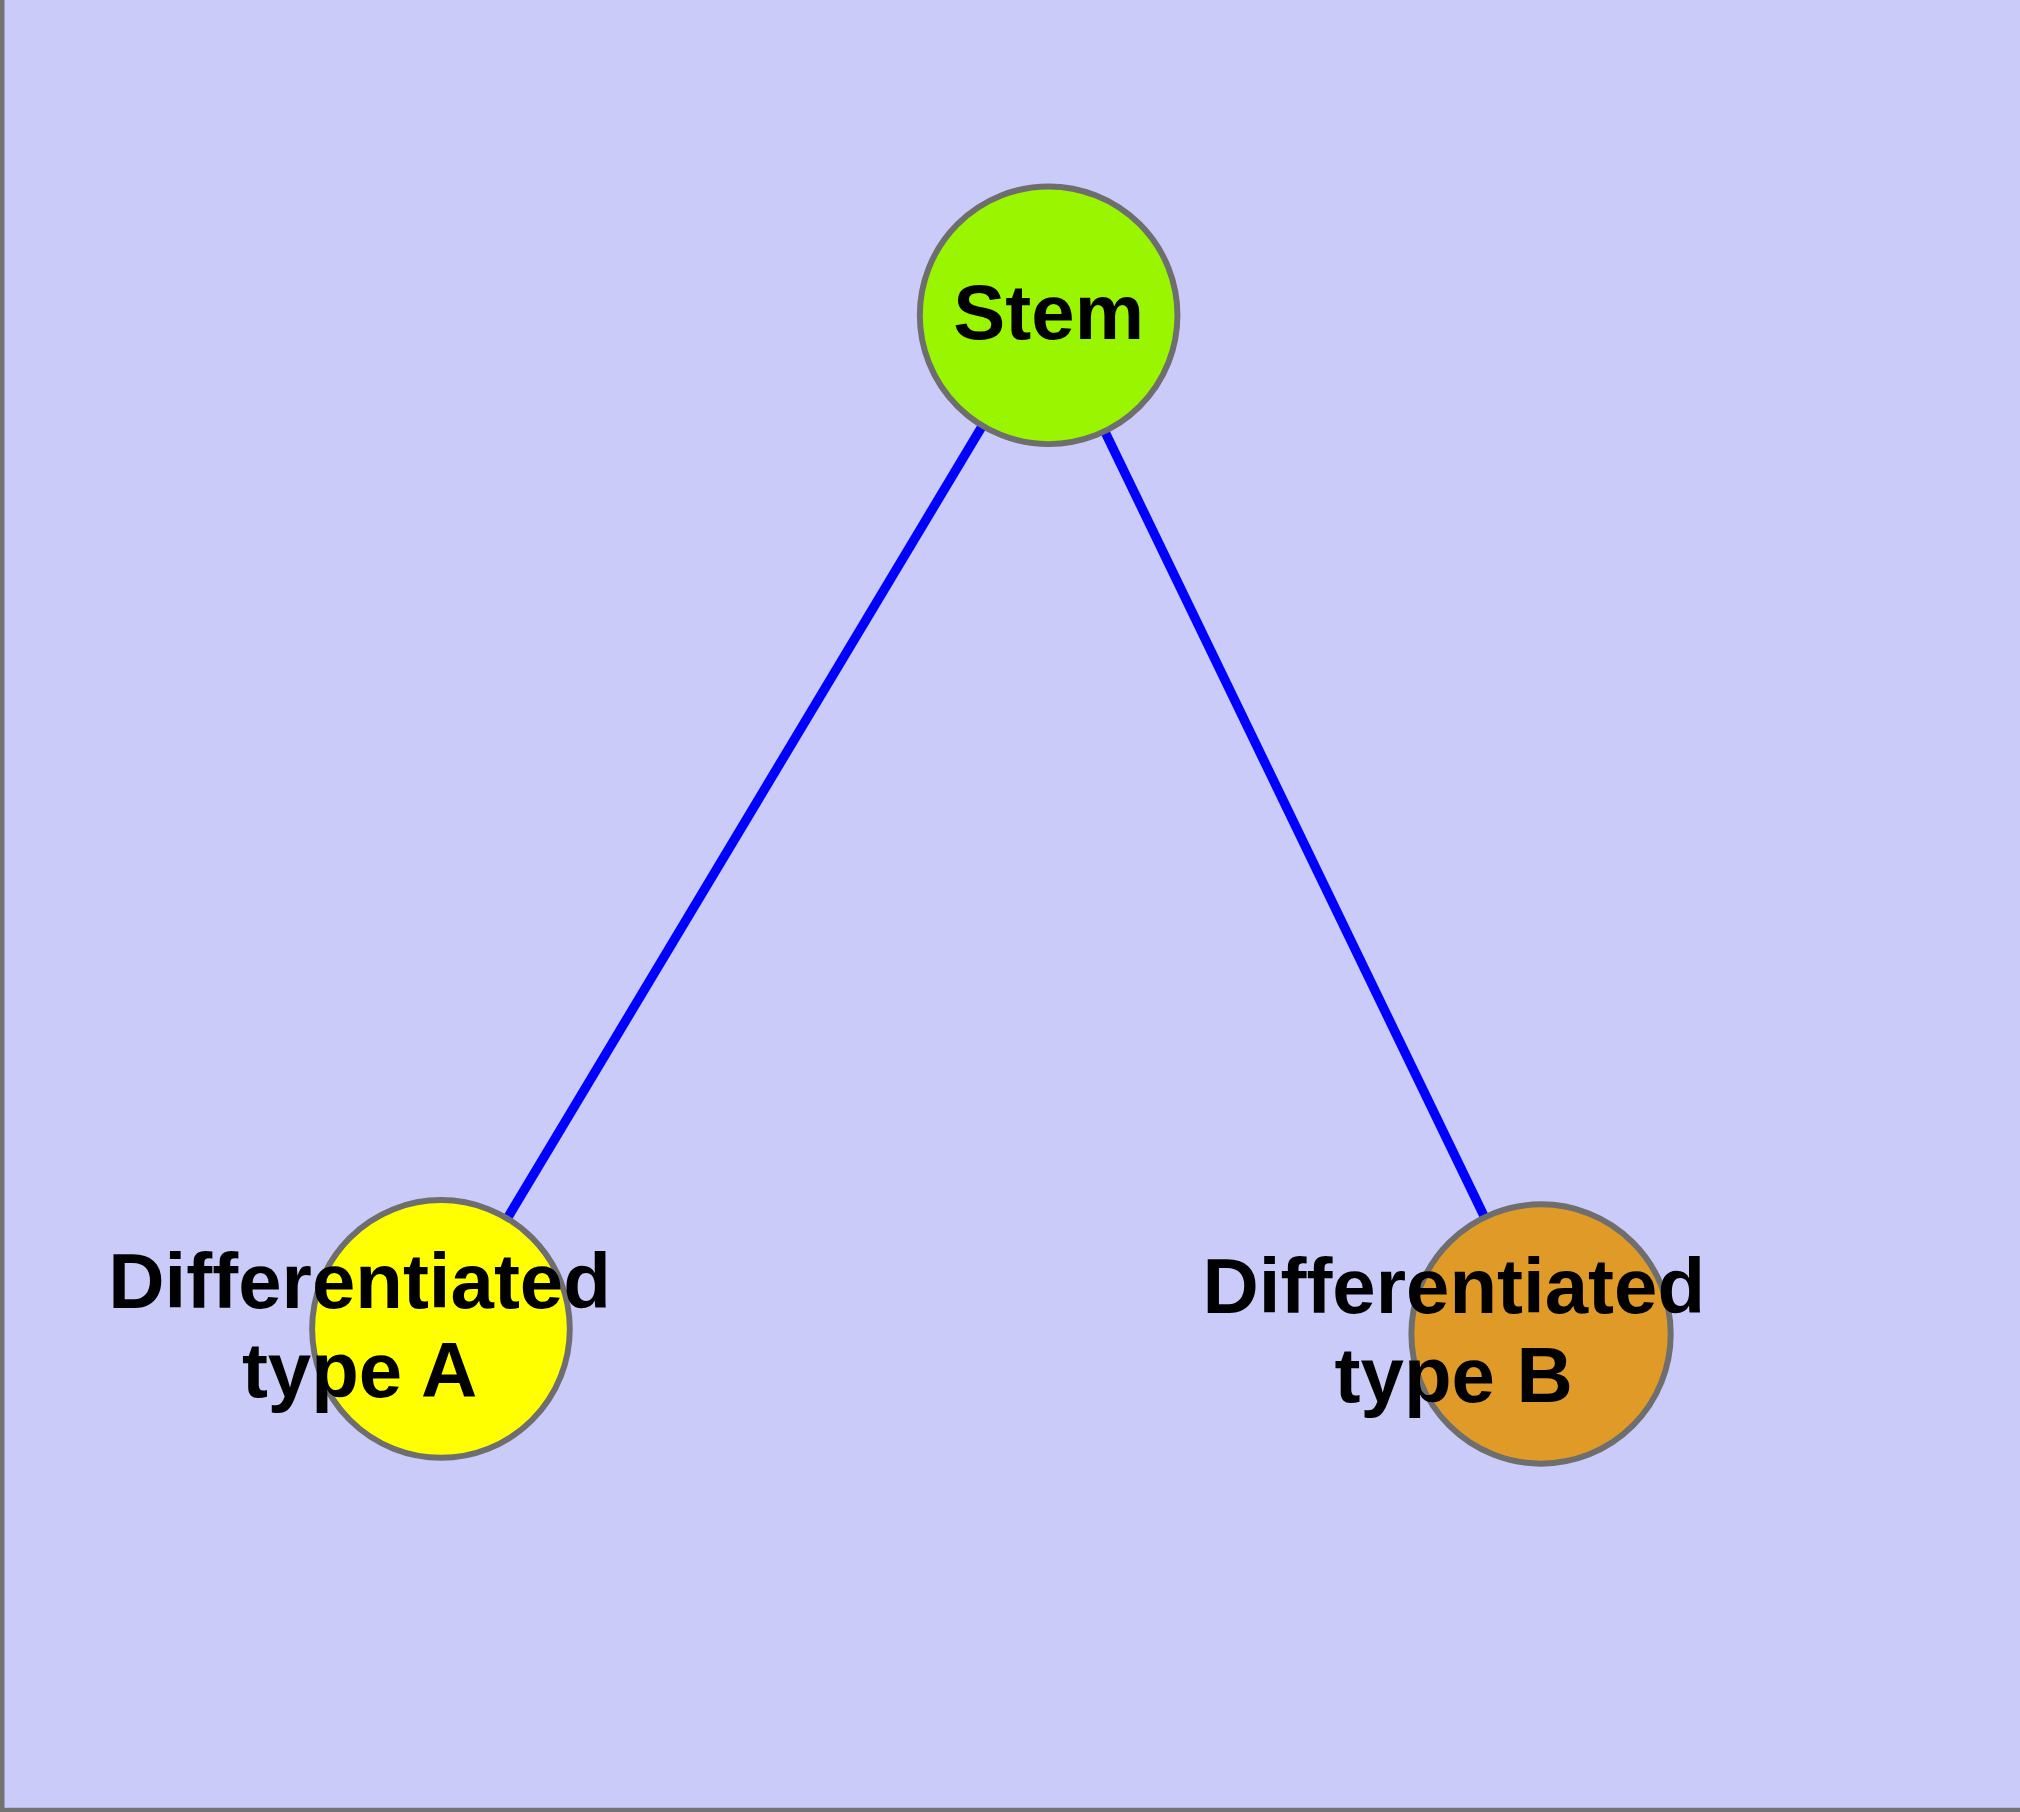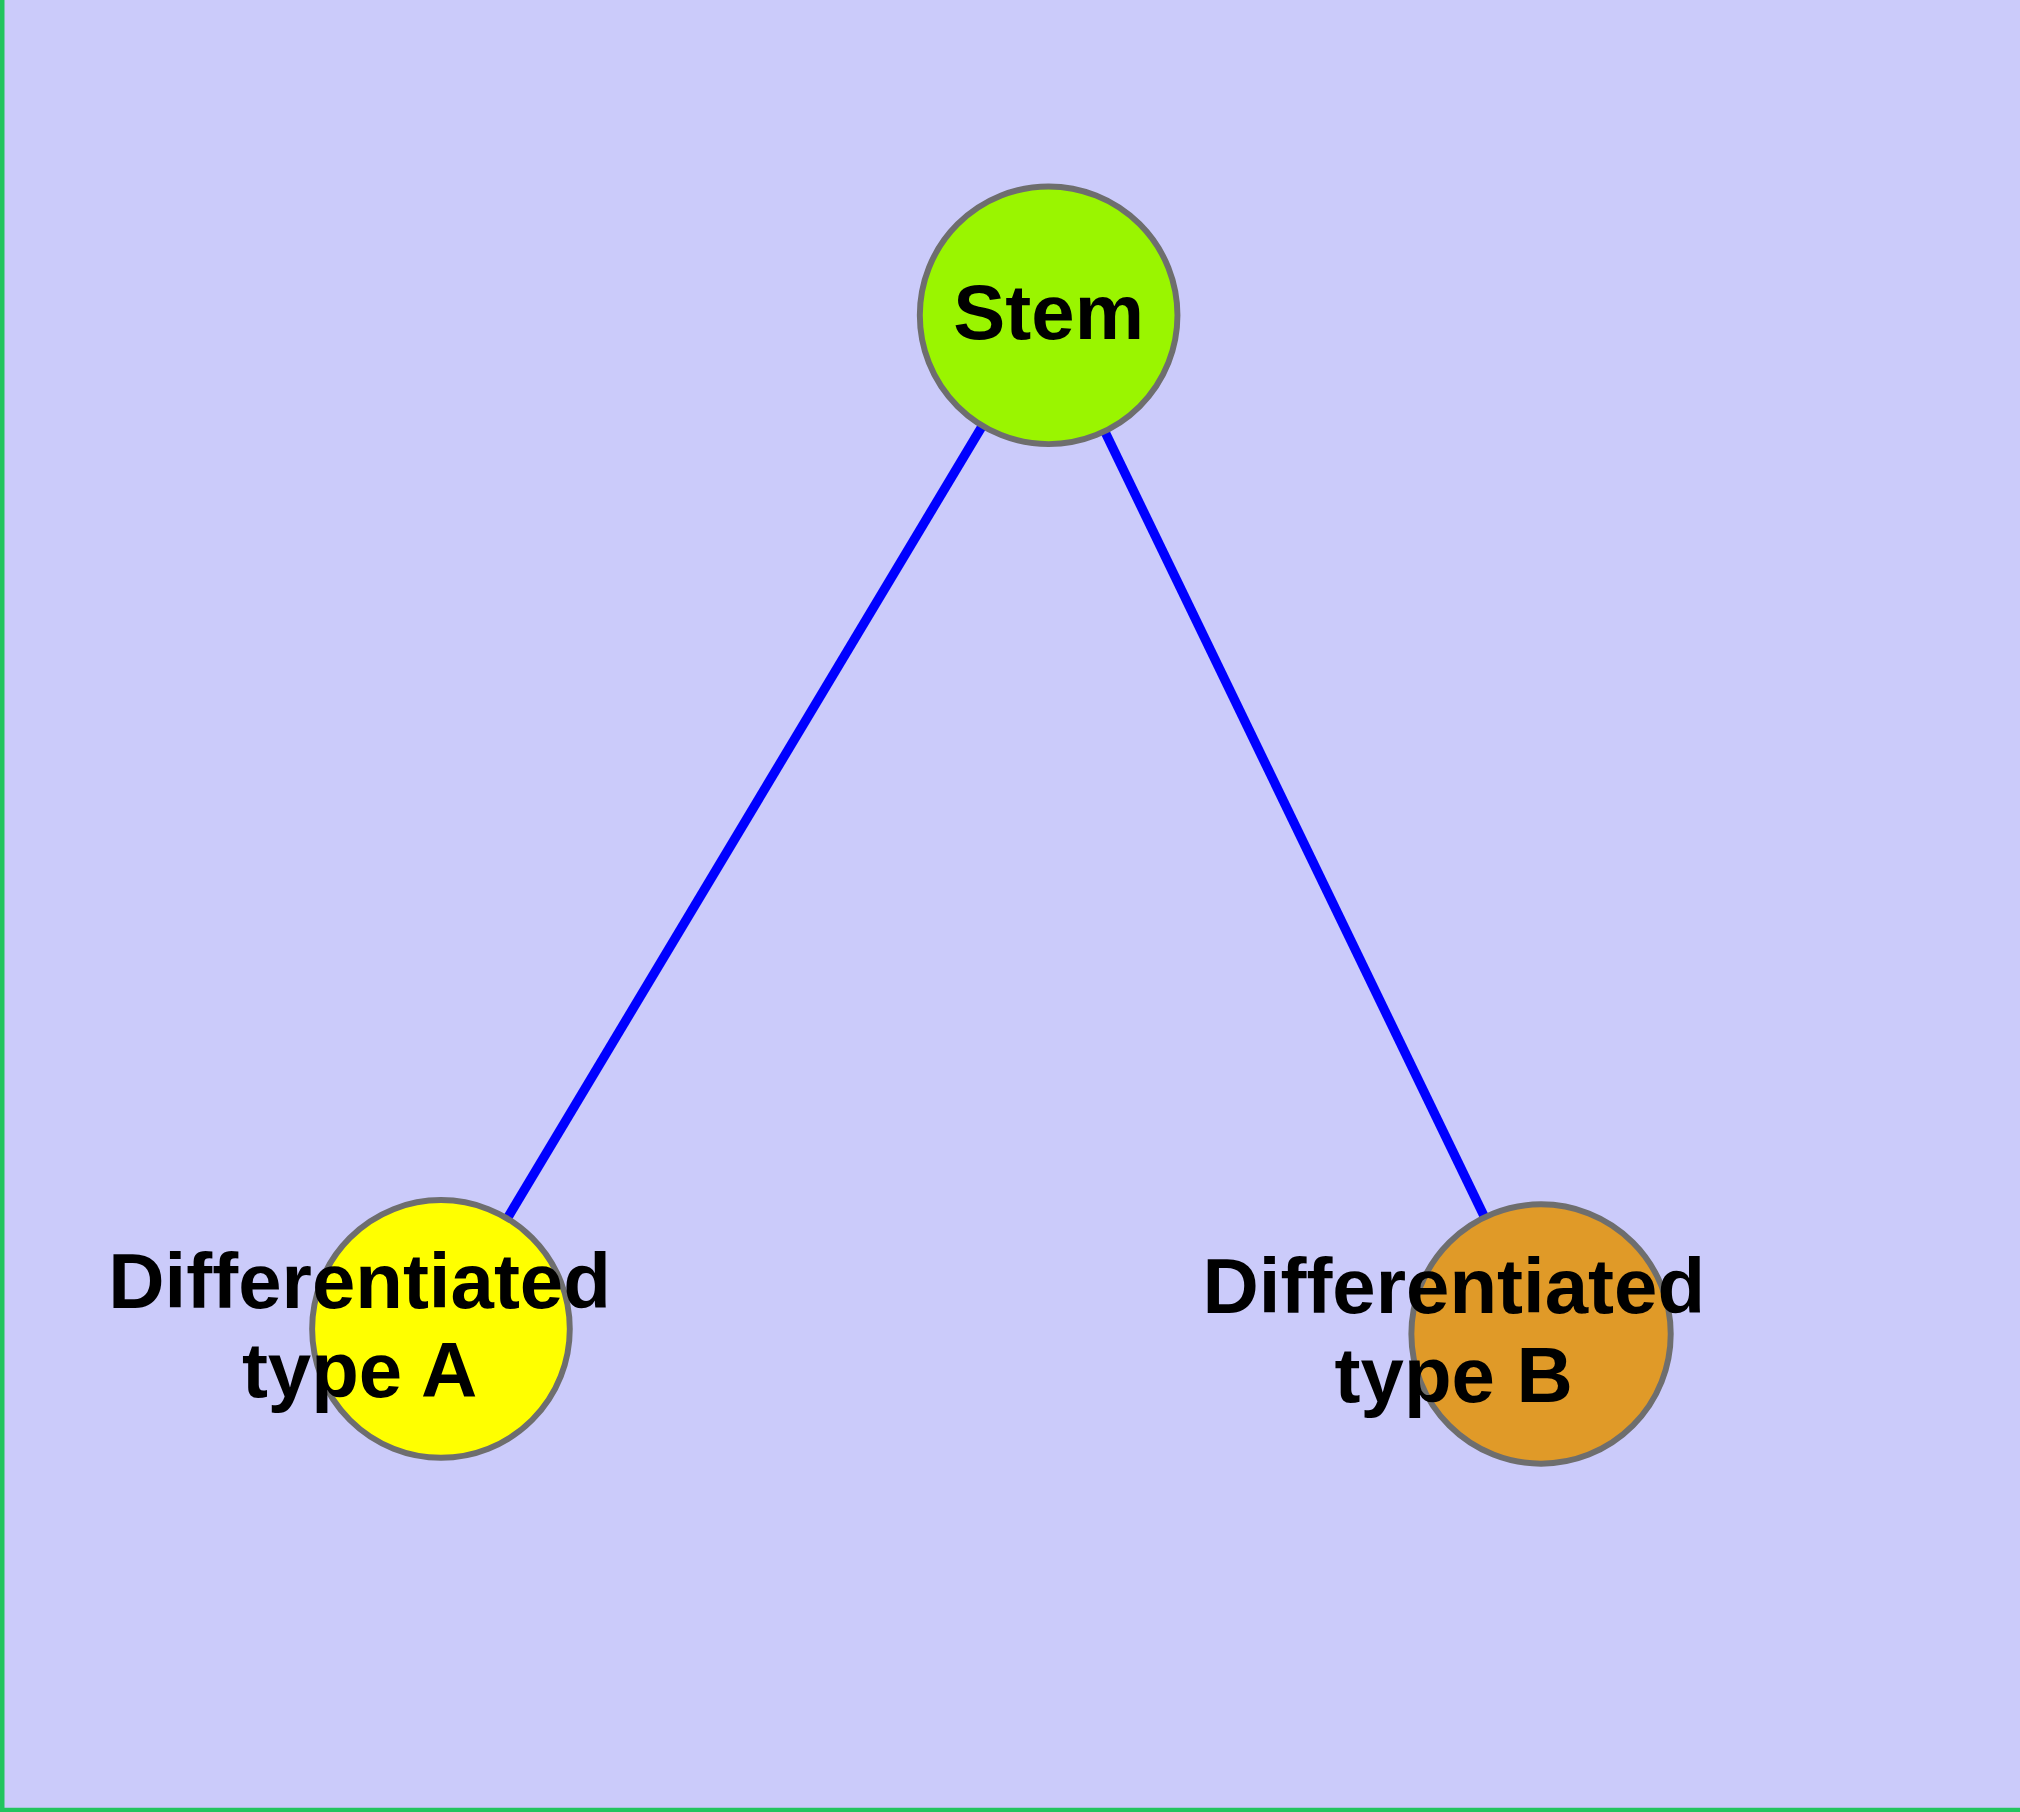--- a/index.html
+++ b/index.html
@@ -39,21 +39,21 @@
   .node-label {
     font-family: "Liberation Sans", "DejaVu Sans", sans-serif;
     font-weight: bold;
     fill: #000000;
     dominant-baseline: middle;
   }
 </style>
 </head>
 <body style="width: 2021px; height: 1812px;">
 
-<div id="canvas-root" style="width: 2021px; height: 1812px; background: #22c55e;">
+<div id="canvas-root" style="width: 2021px; height: 1812px; background: #737373;">
   <svg id="graph-svg" viewBox="0 0 2384 2138" xmlns="http://www.w3.org/2000/svg" style="width: 2021px; height: 1812px;">
 
     <rect class="graph-background" x="5" y="0" width="2379" height="2133" fill="#cbcbfa"></rect>
 
     <g id="edges-layer">
         <line class="edge-line" x1="1237" y1="372" x2="520" y2="1568" stroke="#0000ff" stroke-width="11"></line>
         <line class="edge-line" x1="1237" y1="372" x2="1818" y2="1574" stroke="#0000ff" stroke-width="11"></line>
       </g>
 
     <g id="nodes-layer">

